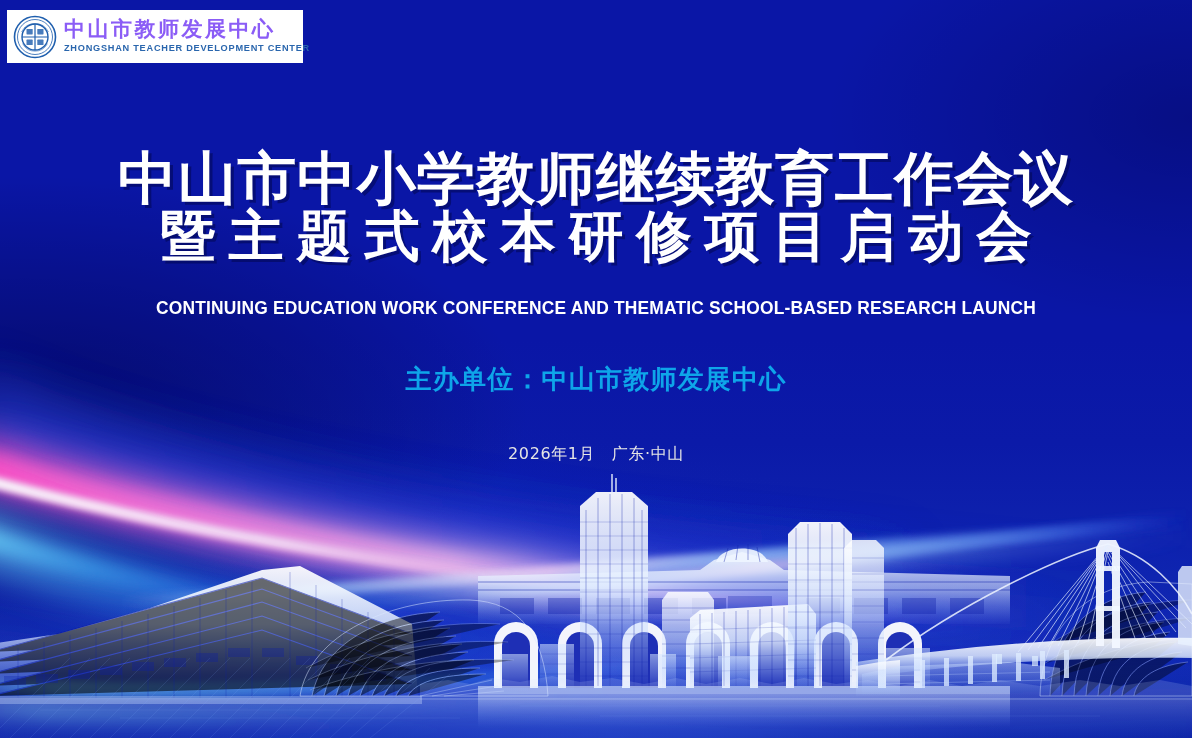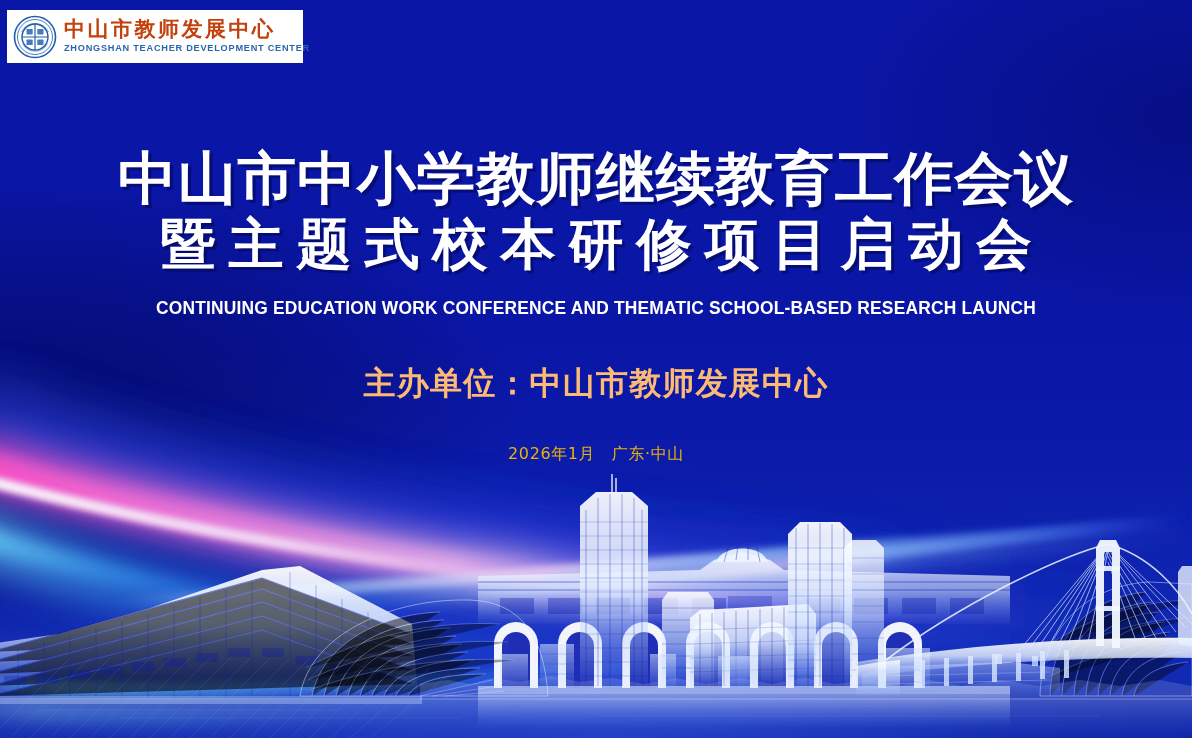--- a/index.html
+++ b/index.html
@@ -74,21 +74,21 @@
     width: 44px;
     height: 44px;
     flex: 0 0 44px;
     margin-right: 7px;
   }
   .logo-text { display: flex; flex-direction: column; justify-content: center; line-height: 1; }
   .logo-cn {
     font-family: "DejaVu Sans", "Liberation Sans", sans-serif;
     font-size: 21px;
     font-weight: 700;
-    color: #c2410c;
+    color: #8b5cf6;
     letter-spacing: 2.5px;
     white-space: nowrap;
   }
   .logo-en {
     font-family: "Liberation Sans", sans-serif;
     font-size: 9.2px;
     font-weight: 700;
     color: #2a66ad;
     letter-spacing: 0.75px;
     margin-top: 4px;
@@ -116,21 +116,21 @@
     position: absolute;
     top: 145px;
     left: 0; right: 0;
     font-size: 57px;
     line-height: 66px;
     letter-spacing: 1px;
     transform: scaleX(1.03);
   }
   .title-l2 {
     position: absolute;
-    top: 212px;
+    top: 204px;
     left: 0; right: 0;
     font-size: 55px;
     line-height: 64px;
     letter-spacing: 13px;
     text-indent: 13px;
   }
 
   .subtitle-en {
     position: absolute;
     top: 297px;
@@ -142,35 +142,35 @@
     letter-spacing: 0.2px;
     white-space: nowrap;
     transform: scaleX(0.94);
   }
 
   .organizer {
     position: absolute;
     top: 362px;
     left: 0; right: 0;
     font-family: Liberation Mono, monospace;
-    font-size: 32px;
+    font-size: 26px;
     font-weight: 700;
-    color: #fdba74;
+    color: #0ea5e9;
     letter-spacing: 1.2px;
     white-space: nowrap;
   }
 
   .datetime {
     position: absolute;
     top: 444px;
     left: 0; right: 0;
     font-family: "DejaVu Sans", "Liberation Sans", sans-serif;
     font-size: 16px;
     font-weight: 400;
-    color: #eab308;
+    color: #e5e5e5;
     letter-spacing: 0.6px;
     white-space: nowrap;
   }
 </style>
 </head>
 <body>
 
 <div class="stage">
 
   <div class="bg-base"></div>

